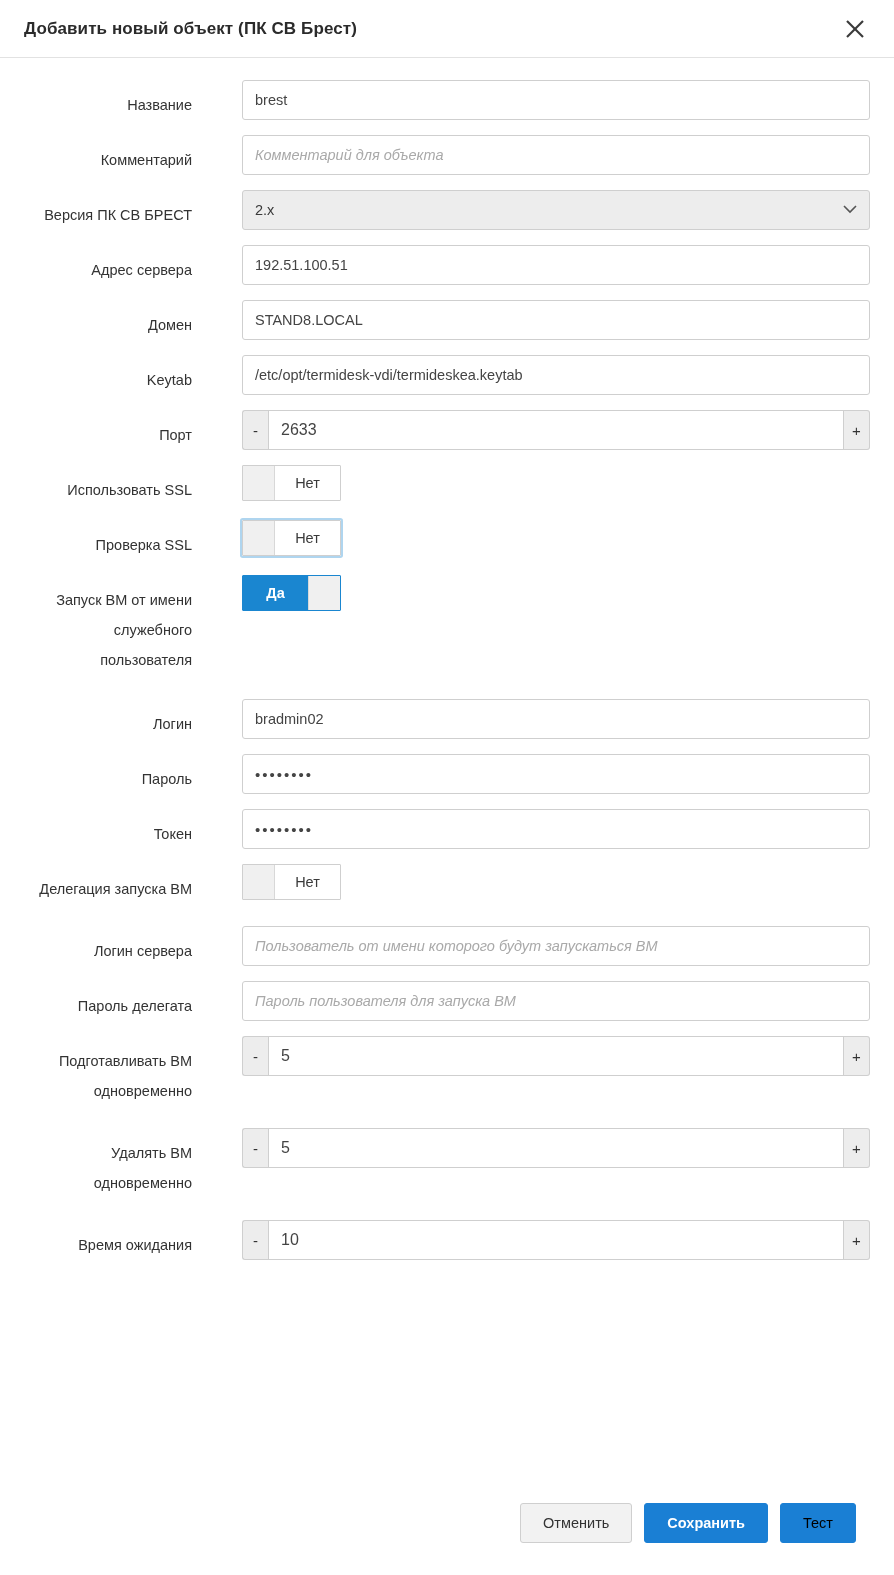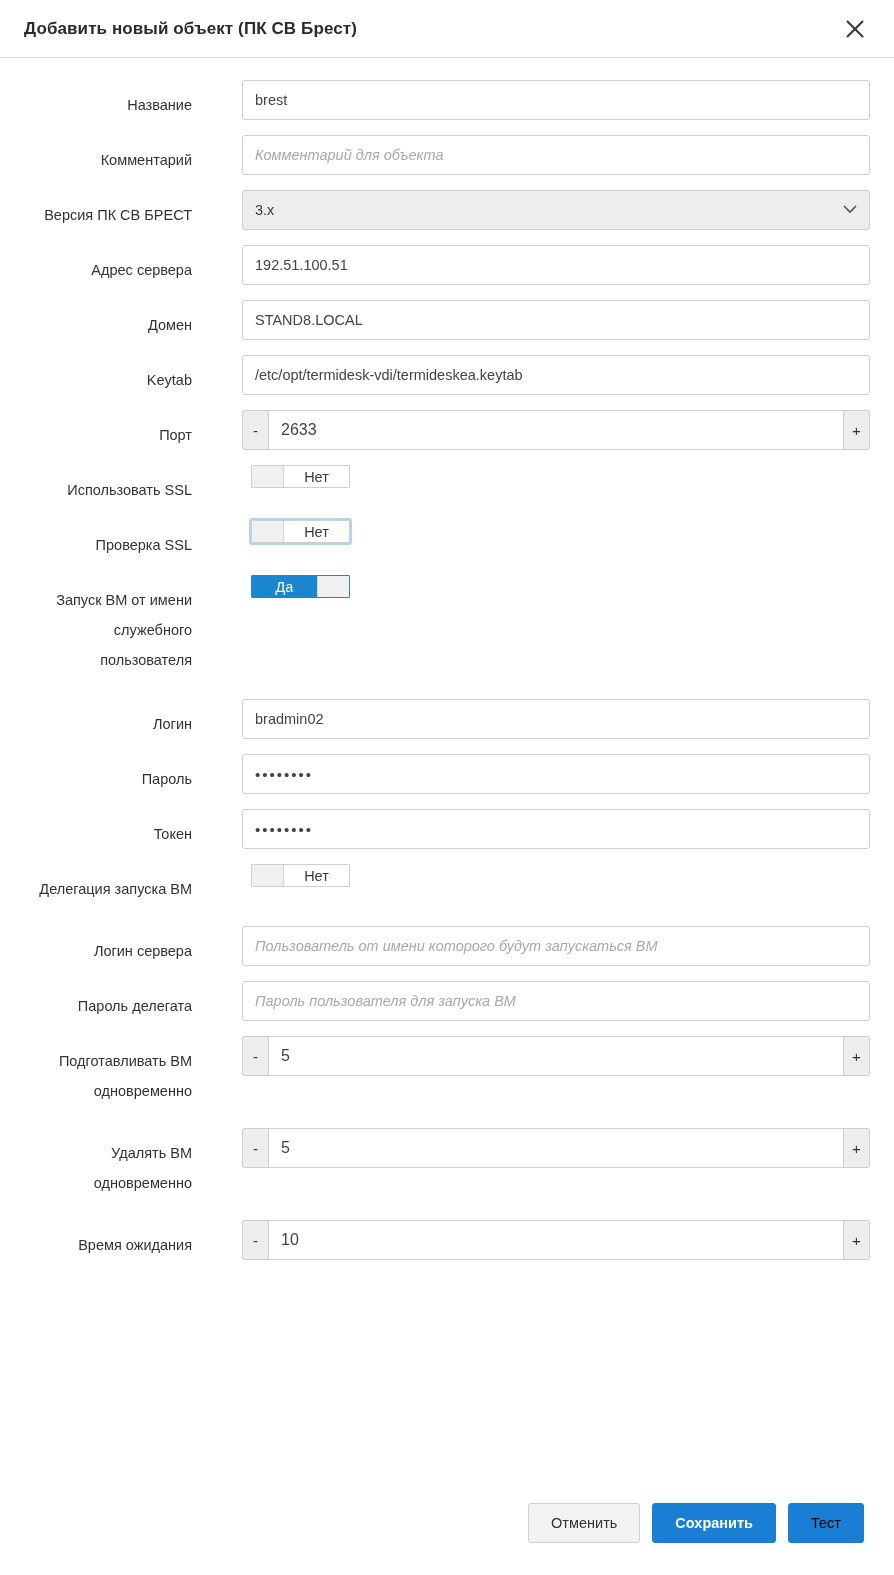--- a/index.html
+++ b/index.html
@@ -153,27 +153,26 @@
     font-family: "Liberation Sans", sans-serif;
     color: #444;
     outline: none;
     background: #fff;
     min-width: 0;
   }
 
   
   .toggle {
     display: inline-flex;
-    height: 23px;
+    height: 36px;
     border-radius: 1px;
     overflow: hidden;
     border: 1px solid #cfcfcf;
     cursor: pointer;
     width: 99px;
-    margin-left: 9px;
   }
   .toggle .knob {
     width: 32px;
     background: #f0f0f0;
     border-right: 1px solid #d8d8d8;
   }
   .toggle .state {
     flex: 1;
     display: flex;
     align-items: center;
@@ -183,36 +182,36 @@
     background: #ffffff;
     padding: 0 10px;
   }
   .toggle.on {
     border-color: #1a86d0;
   }
   .toggle.on .state {
     order: -1;
     background: #1a86d0;
     color: #ffffff;
-    font-weight: normal;
+    font-weight: bold;
   }
   .toggle.on .knob {
     background: #f0f0f0;
     border-right: none;
     border-left: 1px solid #d8d8d8;
   }
   .toggle.focus {
     box-shadow: 0 0 0 2px rgba(26,134,208,0.35);
   }
 
   
   .footer {
     position: absolute;
     left: 0;
-    right: 8px;
+    right: 16px;
     bottom: 0;
     height: 86px;
     display: flex;
     align-items: center;
     justify-content: flex-end;
     padding: 0 22px 18px 0;
     gap: 12px;
   }
   .btn-flat {
     height: 40px;
@@ -264,21 +263,21 @@
     <div class="control">
       <input class="text-input" type="text" placeholder="Комментарий для объекта" style="">
     </div>
   </div>
 
   <div class="row">
     <div class="label multiline">Версия ПК СВ БРЕСТ</div>
     <div class="control">
       <div class="select-wrap">
         <div class="select-box">
-          <span>3.x</span>
+          <span>2.x</span>
           <span class="select-caret">
             <svg width="14" height="9" viewBox="0 0 14 9" aria-hidden="true">
               <polyline points="1,1 7,7 13,1" fill="none" stroke="#555" stroke-width="1.6"></polyline>
             </svg>
           </span>
         </div>
       </div>
     </div>
   </div>
 

